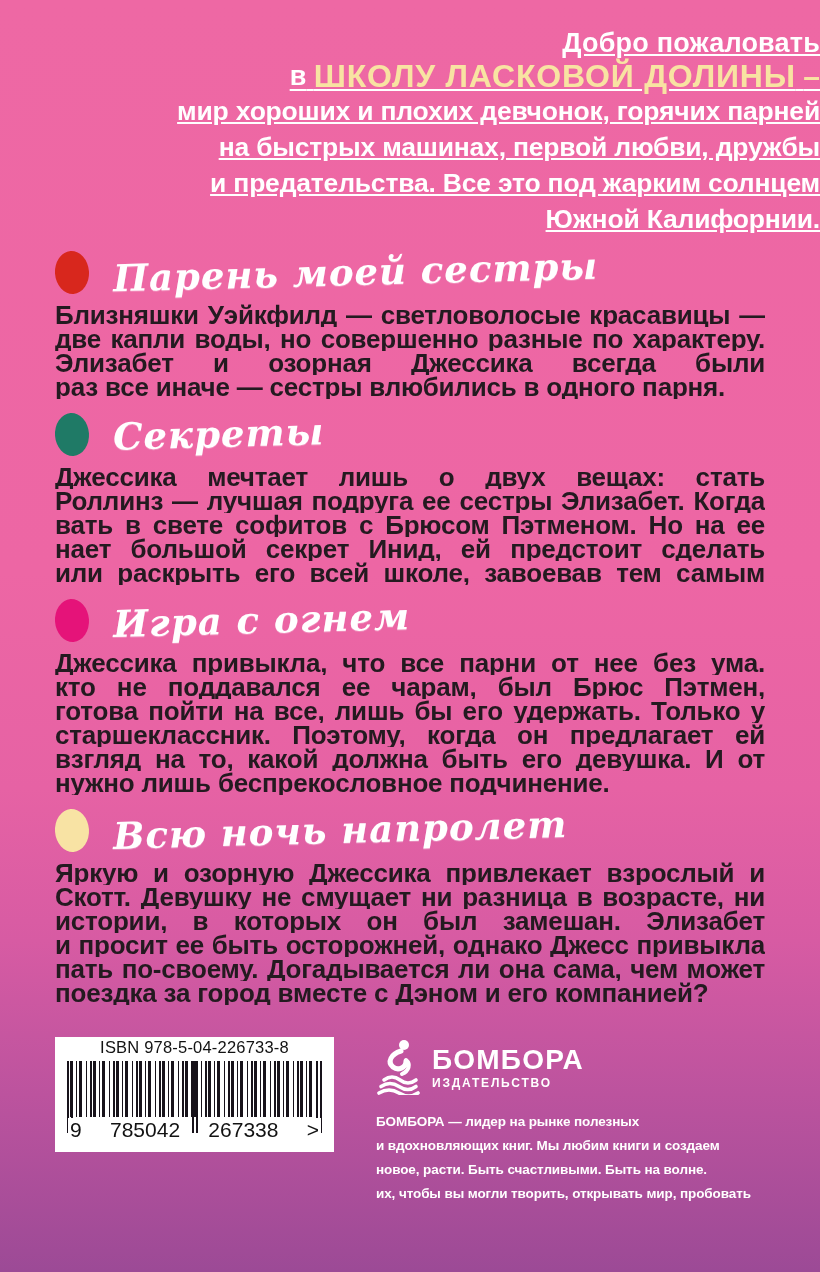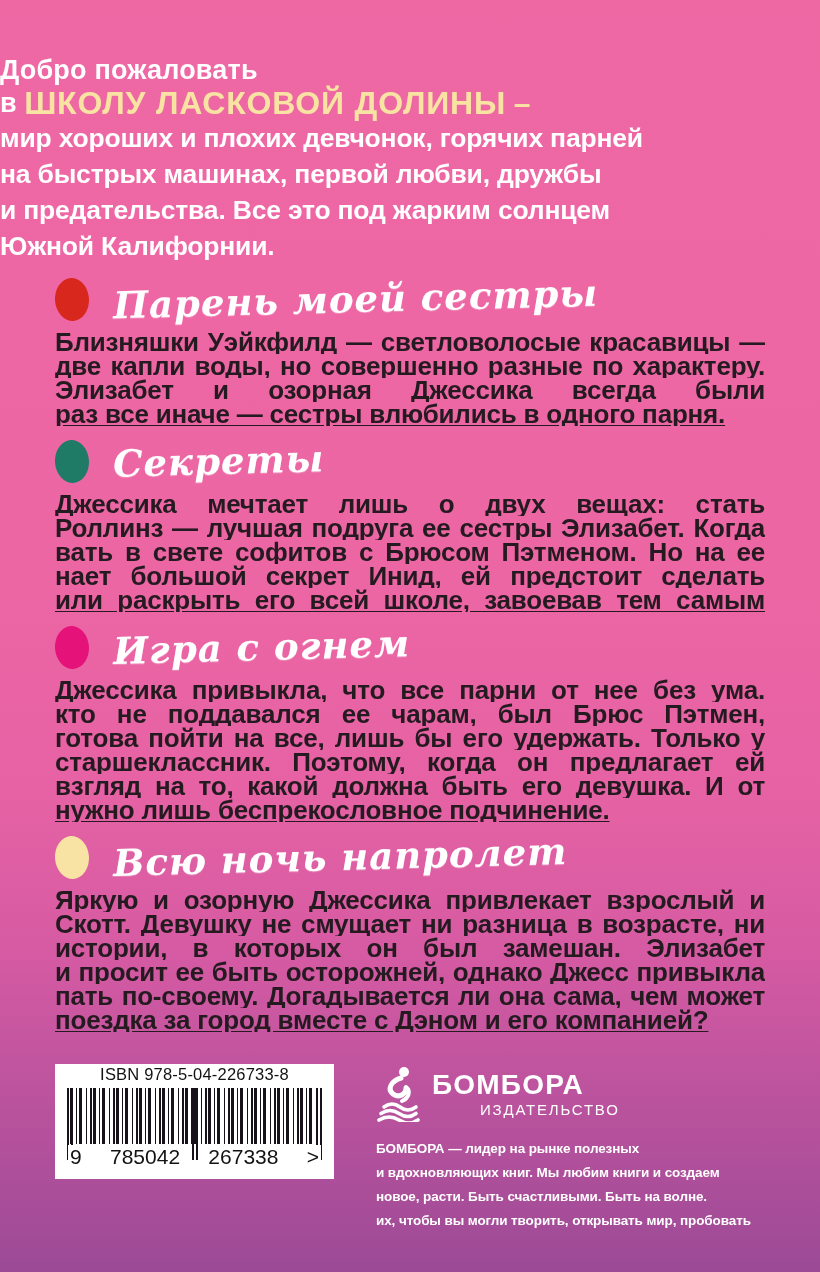--- a/index.html
+++ b/index.html
@@ -9,21 +9,21 @@
     width:820px; height:1272px;
     margin:0 auto;
     overflow:hidden;
     background:linear-gradient(180deg,
       #ee68a4 0%, #ed66a4 45%, #e662a4 62%,
       #d75ba3 74%, #bc539e 86%, #9c4a96 100%);
     font-family:"Liberation Sans", sans-serif;
   }
 
   
-  .header { padding-top:52px; text-align:left; color:#fff; }
+  .header { padding-top:25px; text-align:right; color:#fff;text-decoration:underline; }
   .welcome { font-size:27px; line-height:36px; font-weight:bold; letter-spacing:0.2px; }
   .school-line { font-size:27px; line-height:30px; font-weight:bold; }
   .school-prefix { vertical-align:2px; }
   .school-name { font-size:32px; color:#f8e3a2; letter-spacing:0.8px; }
   .school-suffix { font-size:30px; color:#f8e3a2; }
   .taglines .tag-line { font-size:26.5px; line-height:36px; font-weight:bold; letter-spacing:-0.2px; }
 
   
   .section { margin:10px 55px 0; }
   .sec-head { display:flex; align-items:center; height:50px; margin-bottom:6px; }
@@ -35,21 +35,21 @@
     letter-spacing:1px; transform:rotate(-1.5deg);
     text-shadow:0 1px 0 rgba(255,255,255,0.25);
     white-space:nowrap;
   }
   .sec-body .bline {
     font-size:26px; line-height:24px; height:24px; overflow:hidden;
     font-weight:bold; letter-spacing:-0.2px;
     color:#241a20;
     text-align:justify; text-align-last:justify; -moz-text-align-last:justify;
   }
-  .sec-body .bline.last-line { text-align-last:left;text-decoration:underline; -moz-text-align-last:left; }
+  .sec-body .bline.last-line { text-align-last:left; -moz-text-align-last:left; }
 
   
   .footer { display:flex; align-items:flex-start; margin:32px 55px 0; }
   .barcode-box { width:279px; flex:none; background:#fff; padding:1px 12px 10px; }
   .isbn { font-size:16.5px; color:#121212; text-align:center; letter-spacing:0.2px; white-space:nowrap; }
   .bars {
     position:relative; height:56px; margin-top:4px;
     background:repeating-linear-gradient(90deg,
       #17121a 0 2px, #fff 2px 3px,
       #17121a 3px 6px, #fff 6px 9px,
@@ -69,21 +69,21 @@
     margin-top:1px; padding:0 1px;
     font-size:21px; color:#121212;
   }
   .digits span { background:#fff; position:relative; padding:0 2px; }
 
   .pub-col { margin-left:42px; color:#fff; padding-top:2px; }
   .logo-row { display:flex; align-items:center; }
   .logo-icon svg { width:46px; height:56px; display:block; }
   .logo-text { margin-left:10px; }
   .logo-name { font-size:28px; font-weight:bold; letter-spacing:1.2px; line-height:30px; }
-  .logo-sub { font-size:15px; font-weight:normal; letter-spacing:1.8px; margin-top:1px;margin-left:48px; }
+  .logo-sub { font-size:12px; font-weight:bold; letter-spacing:1.8px; margin-top:1px; }
   .blurb { margin-top:15px; }
   .blurb .bl-line { font-size:13.5px; line-height:24px; letter-spacing:-0.1px; font-weight:bold; }
 </style>
 </head>
 <body>
 
 <div class="page">
 
   <div class="header">
     <div class="welcome">Добро пожаловать</div>

